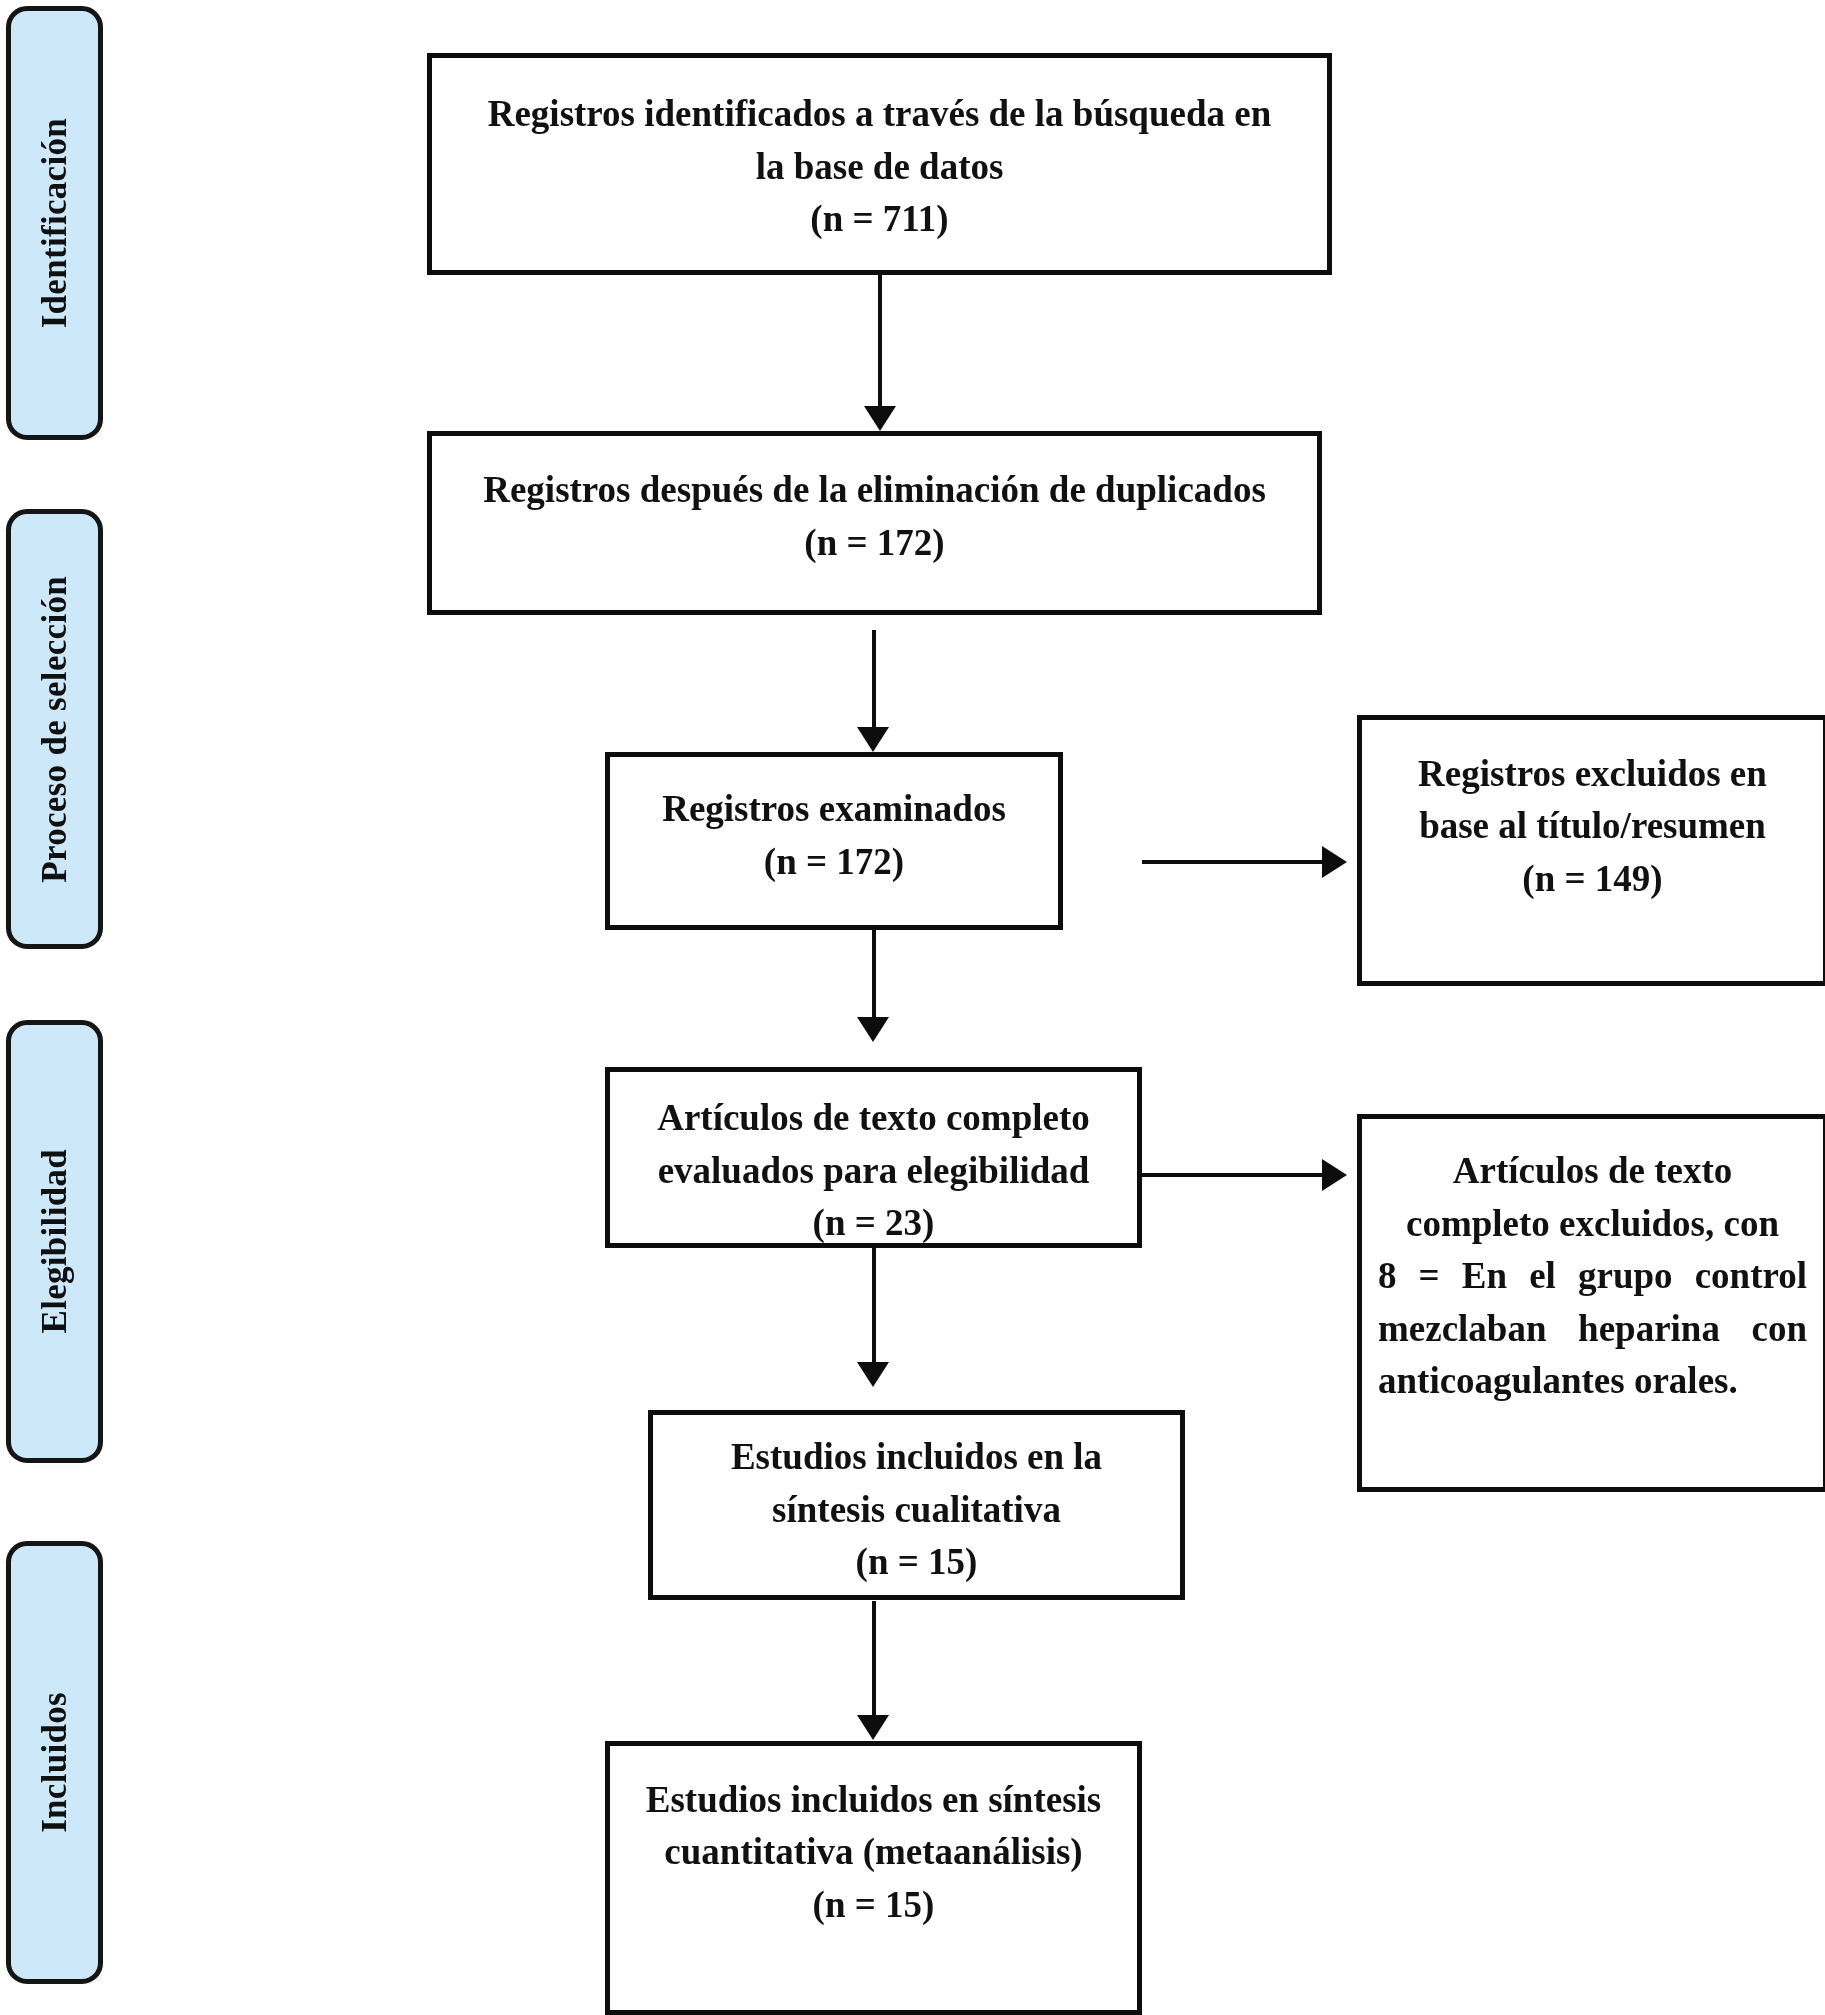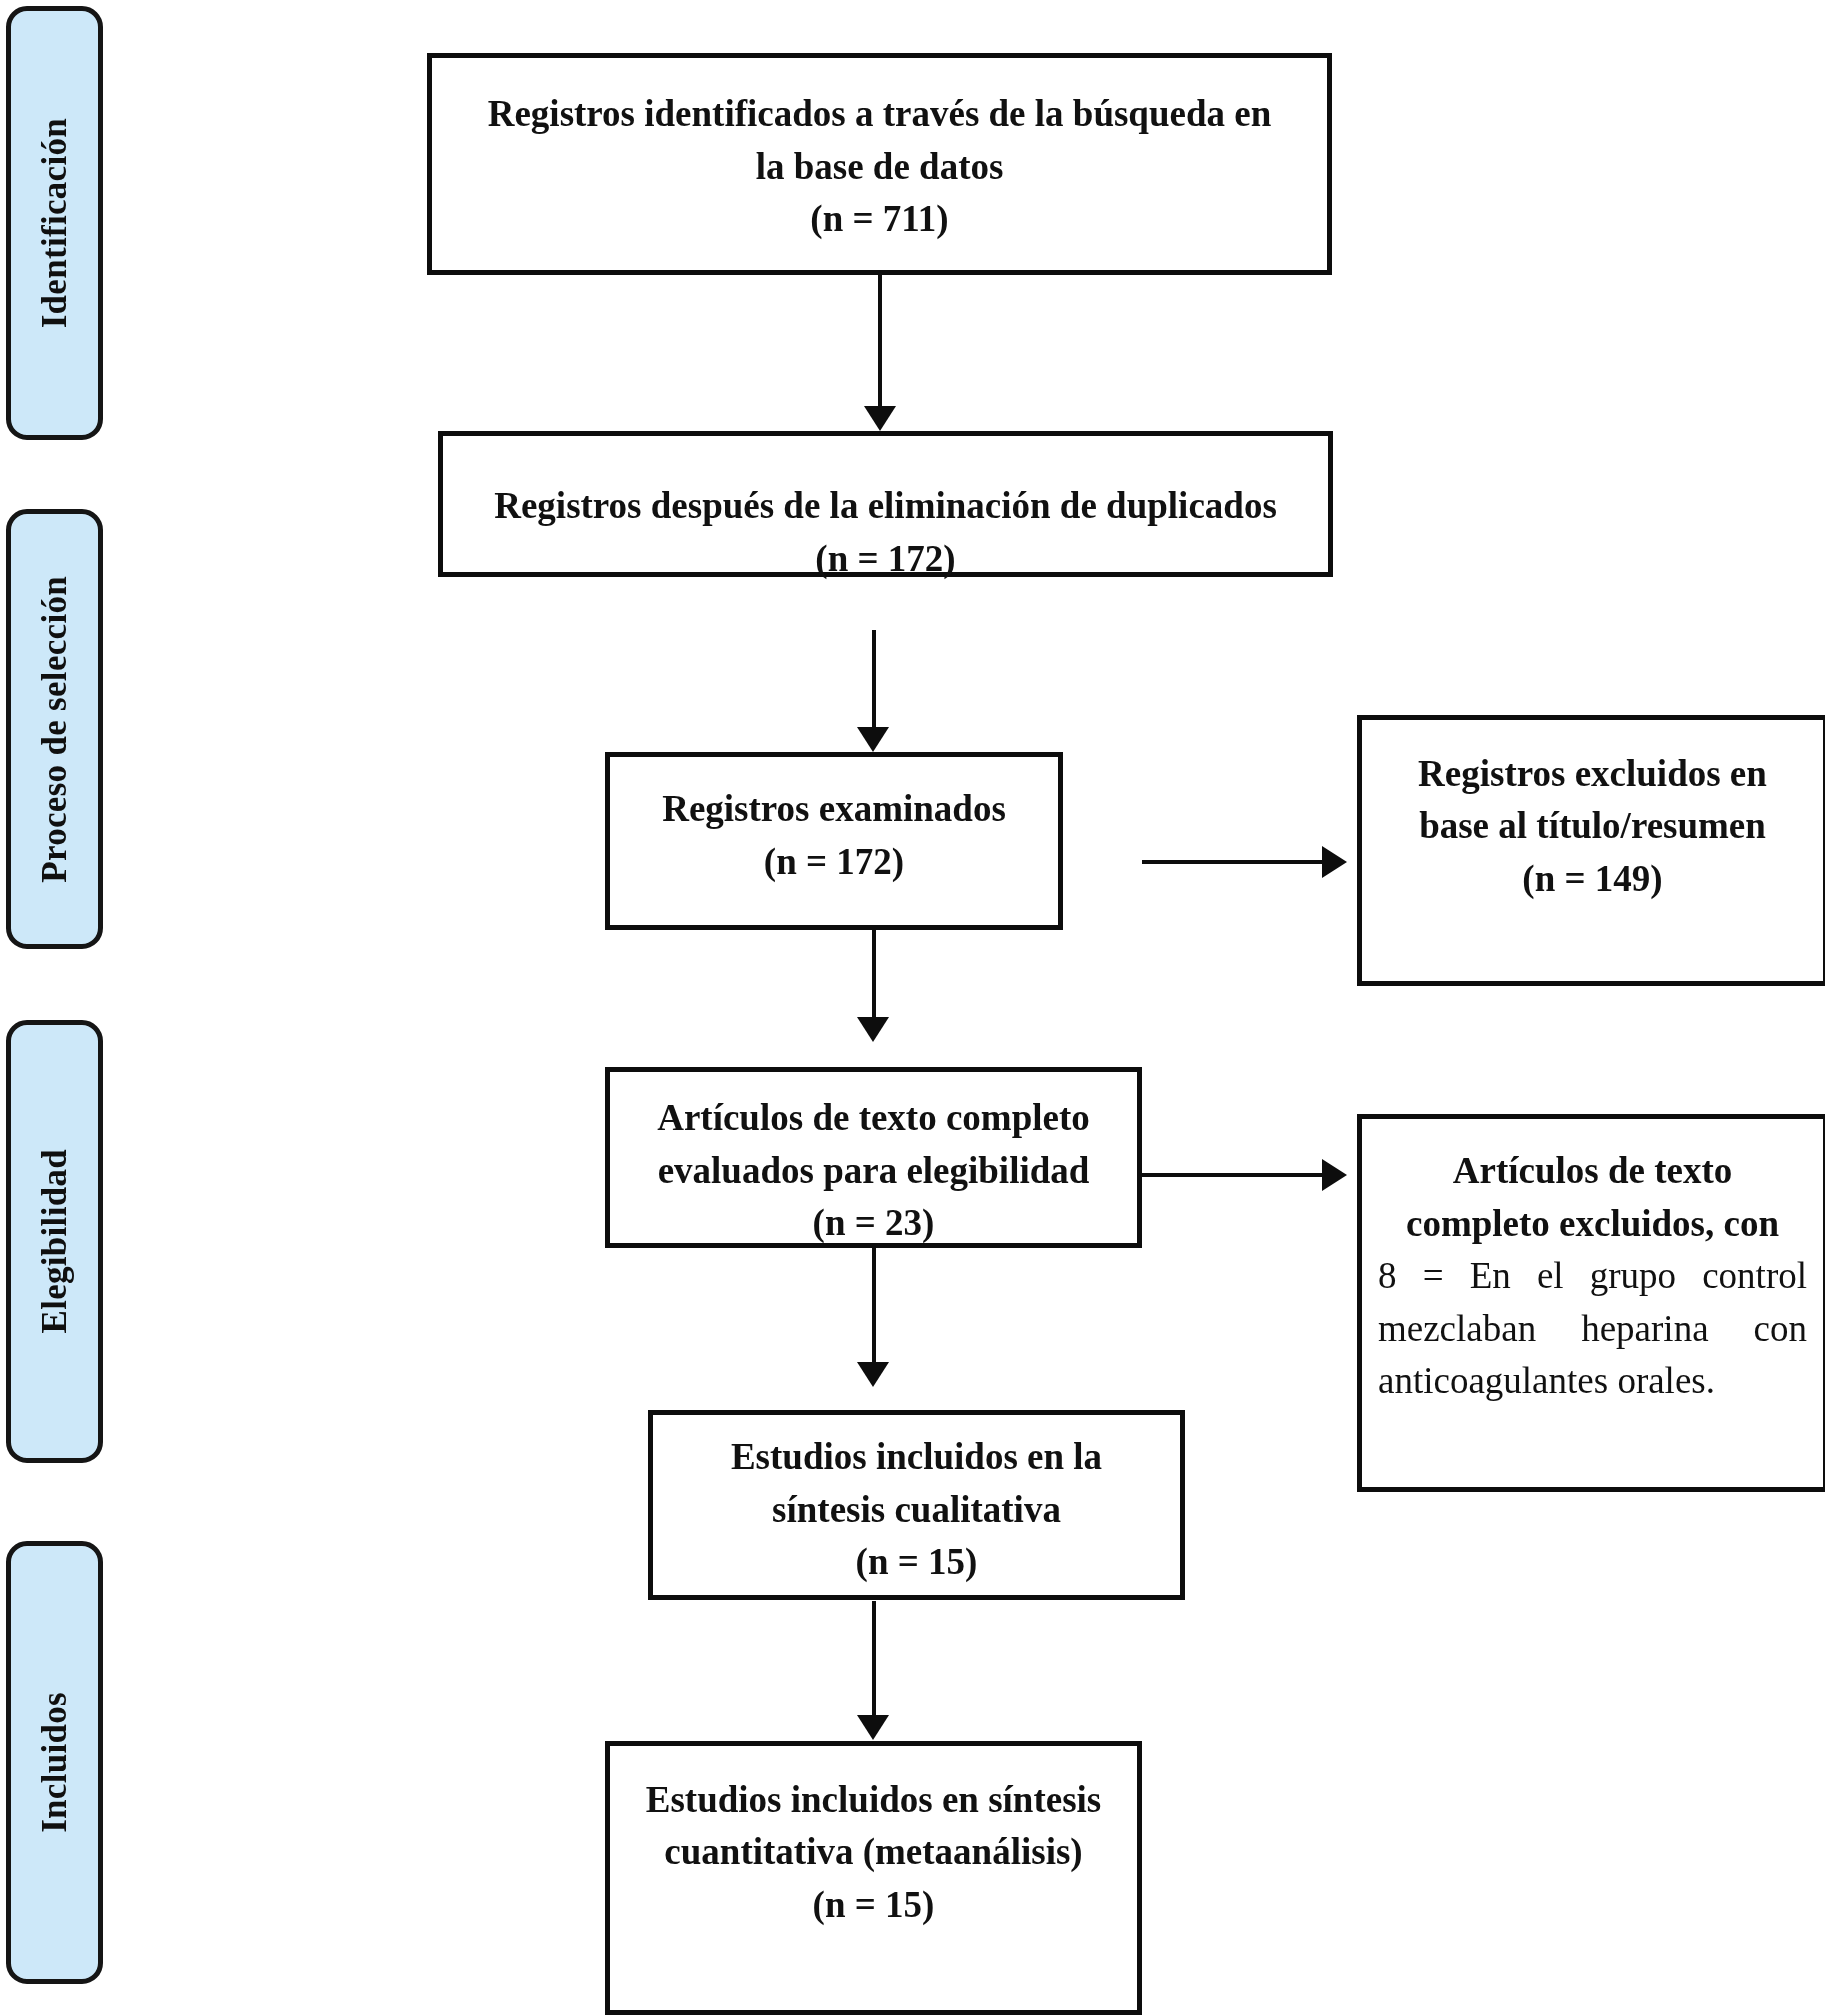--- a/index.html
+++ b/index.html
@@ -55,21 +55,21 @@
   }
   .box-line {
     font-size: 37px;
     font-weight: 700;
     line-height: 1.42;
     color: #111111;
   }
   .box-line.justified {
     text-align: justify;
     text-align-last: left;
-    font-weight: 400;
+    font-weight: 700;
   }
 
   
   .v-line {
     position: absolute;
     width: 4.4px;
     background: #0d0d0d;
   }
   .h-line {
     position: absolute;
@@ -118,21 +118,21 @@
     <div class="box-inner">
       <div class="box-line">Registros identificados a través de la búsqueda en</div>
       <div class="box-line">la base de datos</div>
       <div class="box-line">(n = 711)</div>
     </div>
   </div>
 
   <div class="v-line" style="left:878px; top:275px; height:134px;"></div>
   <div class="arrow-down" style="left:864px; top:406px;"></div>
 
-  <div class="flow-box" style="left:438px; top:431px; width:895px; height:146px; padding-top:44px;">
+  <div class="flow-box" style="left:427px; top:431px; width:895px; height:184px; padding-top:28px;">
     <div class="box-inner">
       <div class="box-line">Registros después de la eliminación de duplicados</div>
       <div class="box-line">(n = 172)</div>
     </div>
   </div>
 
   <div class="v-line" style="left:872px; top:630px; height:100px;"></div>
   <div class="arrow-down" style="left:857px; top:727px;"></div>
 
   <div class="flow-box" style="left:605px; top:752px; width:458px; height:178px; padding-top:26px;">

